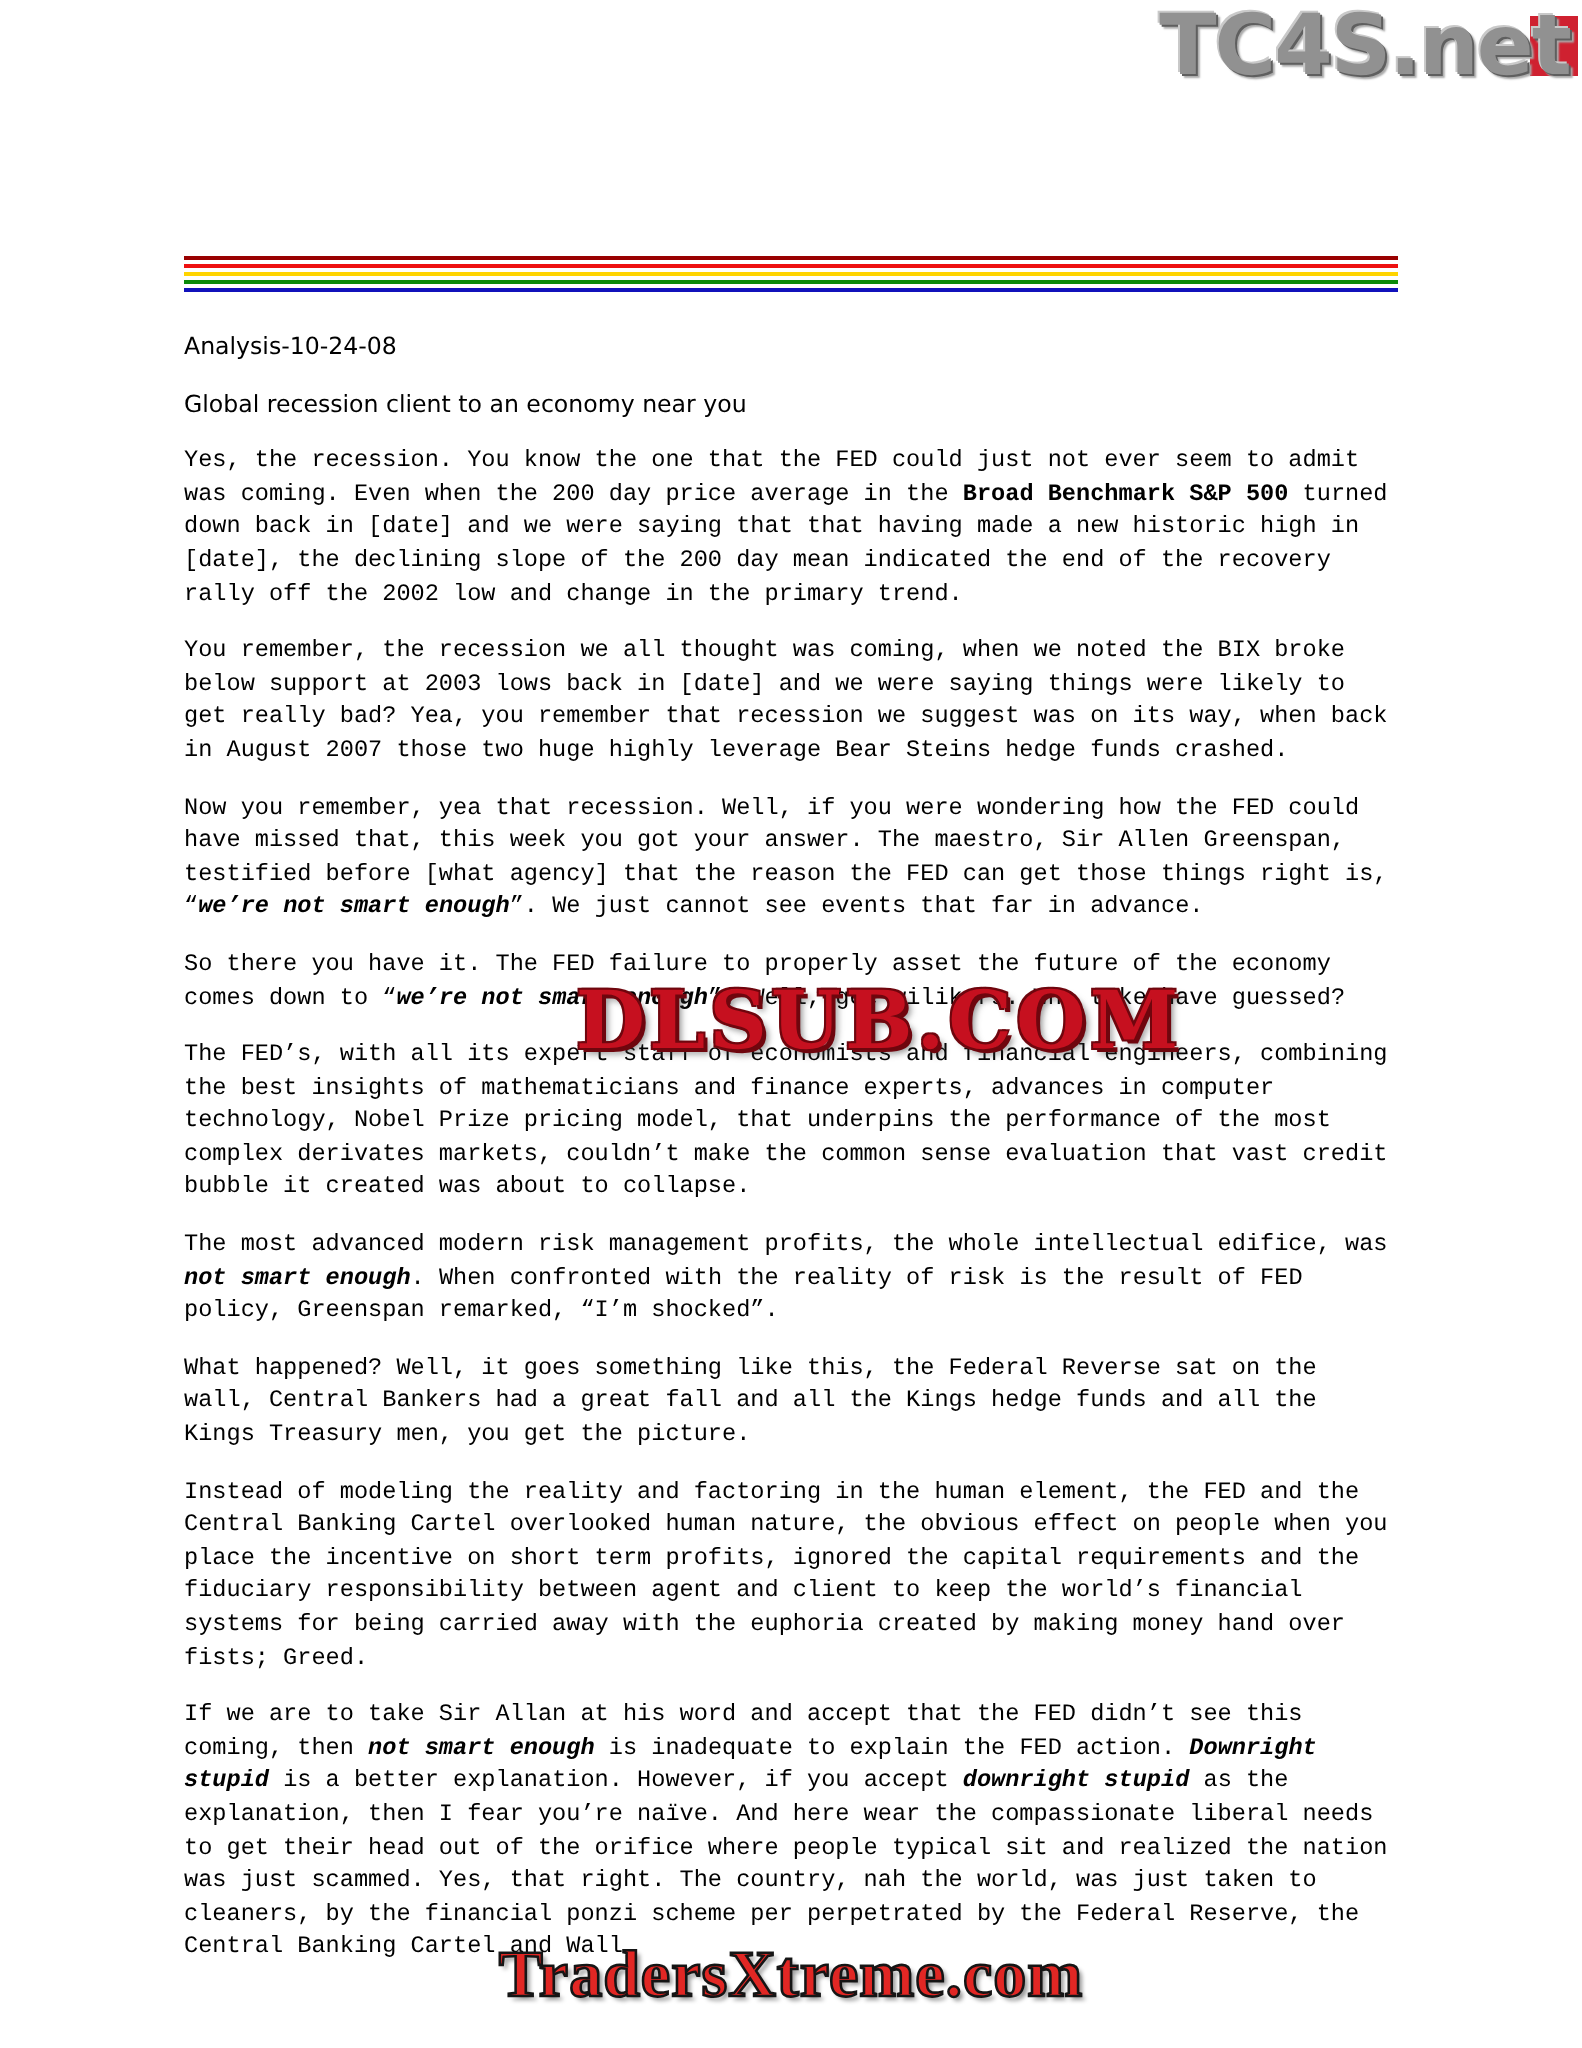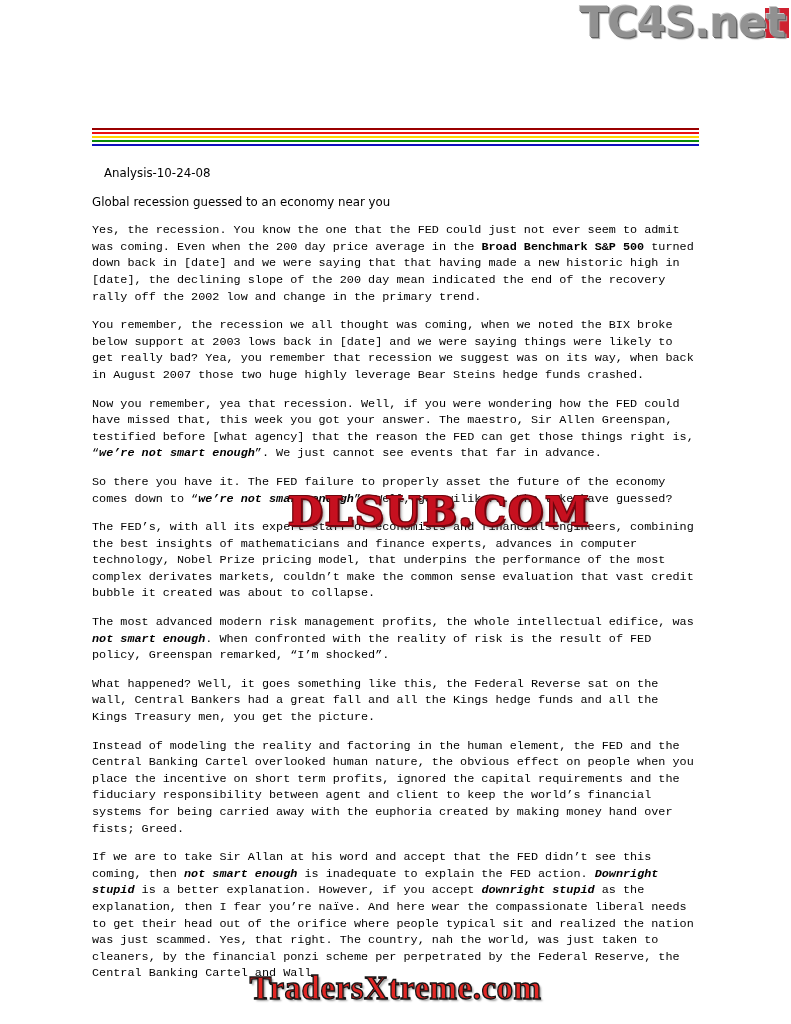--- a/index.html
+++ b/index.html
@@ -27,21 +27,21 @@
 
   
   .rainbow { width:100%; padding-top:1px; }
   .rainbow .stripe { height:2px; margin-bottom:2px; }
 
   .content {
     position:absolute; left:92px; top:127px; width:607px;
     color:#000; font-size:11.8px; line-height:16.6px;
     text-align:left;
   }
-  .dateline { margin:19px 0 0 12px; }
+  .dateline { margin:19px 0 0 0; }
   .doc-title { margin:12px 0 0 0; }
   .para { margin:12px 0 0 0;font-family:Liberation Mono, monospace; }
   .b  { font-weight:bold; }
   .bi { font-weight:bold; font-style:italic; }
 
   
   .dlsub {
     position:absolute; top:487px; left:0; width:100%;
     text-align:center; z-index:3;
     font-family:"DejaVu Serif","Liberation Serif",serif;
@@ -76,21 +76,21 @@
 
   <div class="content">
     <div class="rainbow">
         <div class="stripe" style="background: rgb(153, 0, 0);"></div>
         <div class="stripe" style="background: rgb(238, 17, 17);"></div>
         <div class="stripe" style="background: rgb(255, 212, 0);"></div>
         <div class="stripe" style="background: rgb(10, 138, 10);"></div>
         <div class="stripe" style="background: rgb(17, 17, 187);"></div>
       </div>
     <p class="dateline">Analysis-10-24-08</p>
-    <p class="doc-title">Global recession guessed to an economy near you</p>
+    <p class="doc-title">Global recession client to an economy near you</p>
     <div>
         <p class="para"><span class="">Yes, the recession. You know the one that the FED could just not ever seem to admit was coming. Even when the 200 day price average in the </span><span class="b">Broad Benchmark S&amp;P 500</span><span class=""> turned down back in [date] and we were saying that that having made a new historic high in [date], the declining slope of the 200 day mean indicated the end of the recovery rally off the 2002 low and change in the primary trend.</span></p>
         <p class="para"><span class="">You remember, the recession we all thought was coming,  when we noted the BIX broke below support at 2003 lows back in [date] and we were saying things were likely to get really bad? Yea, you remember that recession we suggest was on its way, when back in August 2007 those two huge highly leverage Bear Steins hedge funds crashed.</span></p>
         <p class="para"><span class="">Now you remember, yea that recession. Well, if you were wondering how the FED could have missed that, this week you got your answer. The maestro, Sir Allen Greenspan, testified before [what agency] that the reason the FED can get those things right is, “</span><span class="bi">we’re not smart enough</span><span class="">”. We just cannot see events that far in advance.</span></p>
         <p class="para"><span class="">So there you have it. The FED failure to properly asset the future of the economy comes down to “</span><span class="bi">we’re not smart enough</span><span class="">”.  Well, gee wilikers. Who take have guessed?</span></p>
         <p class="para"><span class="">The FED’s, with all its expert staff of economists and financial engineers, combining the best insights of mathematicians and finance experts, advances in computer technology, Nobel Prize pricing model, that underpins the performance of the most complex derivates markets, couldn’t make the common sense evaluation that vast credit bubble it created was about to collapse.</span></p>
         <p class="para"><span class="">The most advanced modern risk management profits, the whole intellectual edifice, was </span><span class="bi">not smart enough</span><span class="">. When confronted with the reality of risk is the result of FED policy, Greenspan remarked, “I’m shocked”.</span></p>
         <p class="para"><span class="">What happened? Well, it goes something like this, the Federal Reverse sat on the wall, Central Bankers had a great fall and all the Kings hedge funds and all the Kings Treasury men, you get the picture.</span></p>
         <p class="para"><span class="">Instead of modeling the reality and factoring in the human element, the FED and the Central Banking Cartel overlooked human nature, the obvious effect on people when you place the incentive on short term profits, ignored the capital requirements and the fiduciary responsibility between agent and client to keep the world’s financial systems for being carried away with the euphoria created by making money hand over fists; Greed.</span></p>
         <p class="para"><span class="">If we are to take Sir Allan at his word and accept that the FED didn’t see this coming, then </span><span class="bi">not smart enough</span><span class=""> is inadequate to explain the FED action.  </span><span class="bi">Downright stupid</span><span class=""> is a better explanation. However, if you accept </span><span class="bi">downright stupid</span><span class=""> as the explanation, then I fear you’re naïve. And here wear the compassionate liberal needs to get their head out of the orifice where people typical sit and realized the nation was just scammed.  Yes, that right. The country, nah the world, was just taken to cleaners, by the financial ponzi scheme per perpetrated by the Federal Reserve, the Central Banking Cartel and Wall</span></p>

